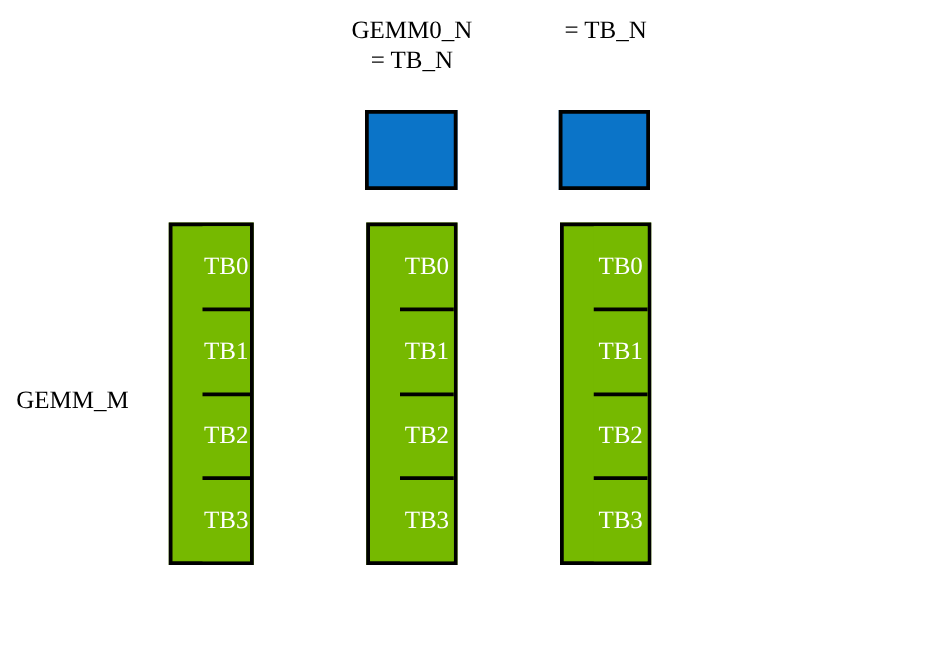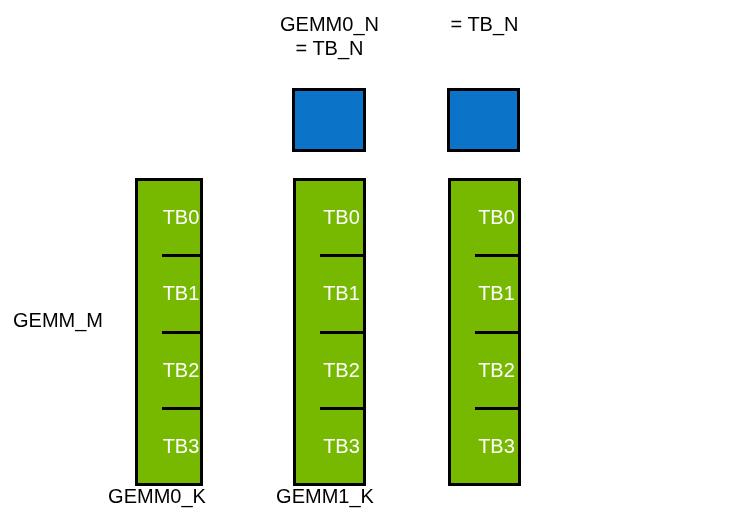--- a/index.html
+++ b/index.html
@@ -10,21 +10,21 @@
     --label: #000000;
     --bg: #ffffff;
   }
   * { margin: 0; padding: 0; box-sizing: border-box; }
   html, body { background: var(--bg); }
   .canvas {
     position: relative;
     width: 742px;
     height: 529px;
     background: var(--bg);
-    font-family: Liberation Sans, sans-serif;
+    font-family: Liberation Serif, serif;
     color: var(--label);
     overflow: hidden;
   }
   .top-label {
     position: absolute;
     top: 12px;
     width: 145px;
     text-align: center;
     font-size: 20px;
     line-height: 24px;
@@ -37,21 +37,21 @@
     top: 88px;
     height: 64px;
     background: var(--blue);
     border: 3px solid var(--outline);
   }
   .weight-0 { left: 292px; width: 74px; }
   .weight-1 { left: 447px; width: 73px; }
   .tb-column {
     position: absolute;
     top: 178px;
-    height: 308px;
+    height: 274px;
     border: 3px solid var(--outline);
     background: var(--green);
     display: flex;
     flex-direction: column;
     padding-left: 24px;
   }
   .col-0 { left: 135px; width: 68px; }
   .col-1 { left: 293px; width: 73px; }
   .col-2 { left: 448px; width: 73px; }
   .tb-cell {
@@ -126,16 +126,14 @@
   <div class="tb-column col-2">
     <div class="tb-cell">TB0</div>
     <div class="tb-cell">TB1</div>
     <div class="tb-cell">TB2</div>
     <div class="tb-cell">TB3</div>
   </div>
 
 
   <div class="left-label">GEMM_M</div>
 
-  <div class="bottom-label bottom-label-0">GEMM0_K</div>
-  <div class="bottom-label bottom-label-1">GEMM1_K</div>
 
 </div>
 
 </body></html>

